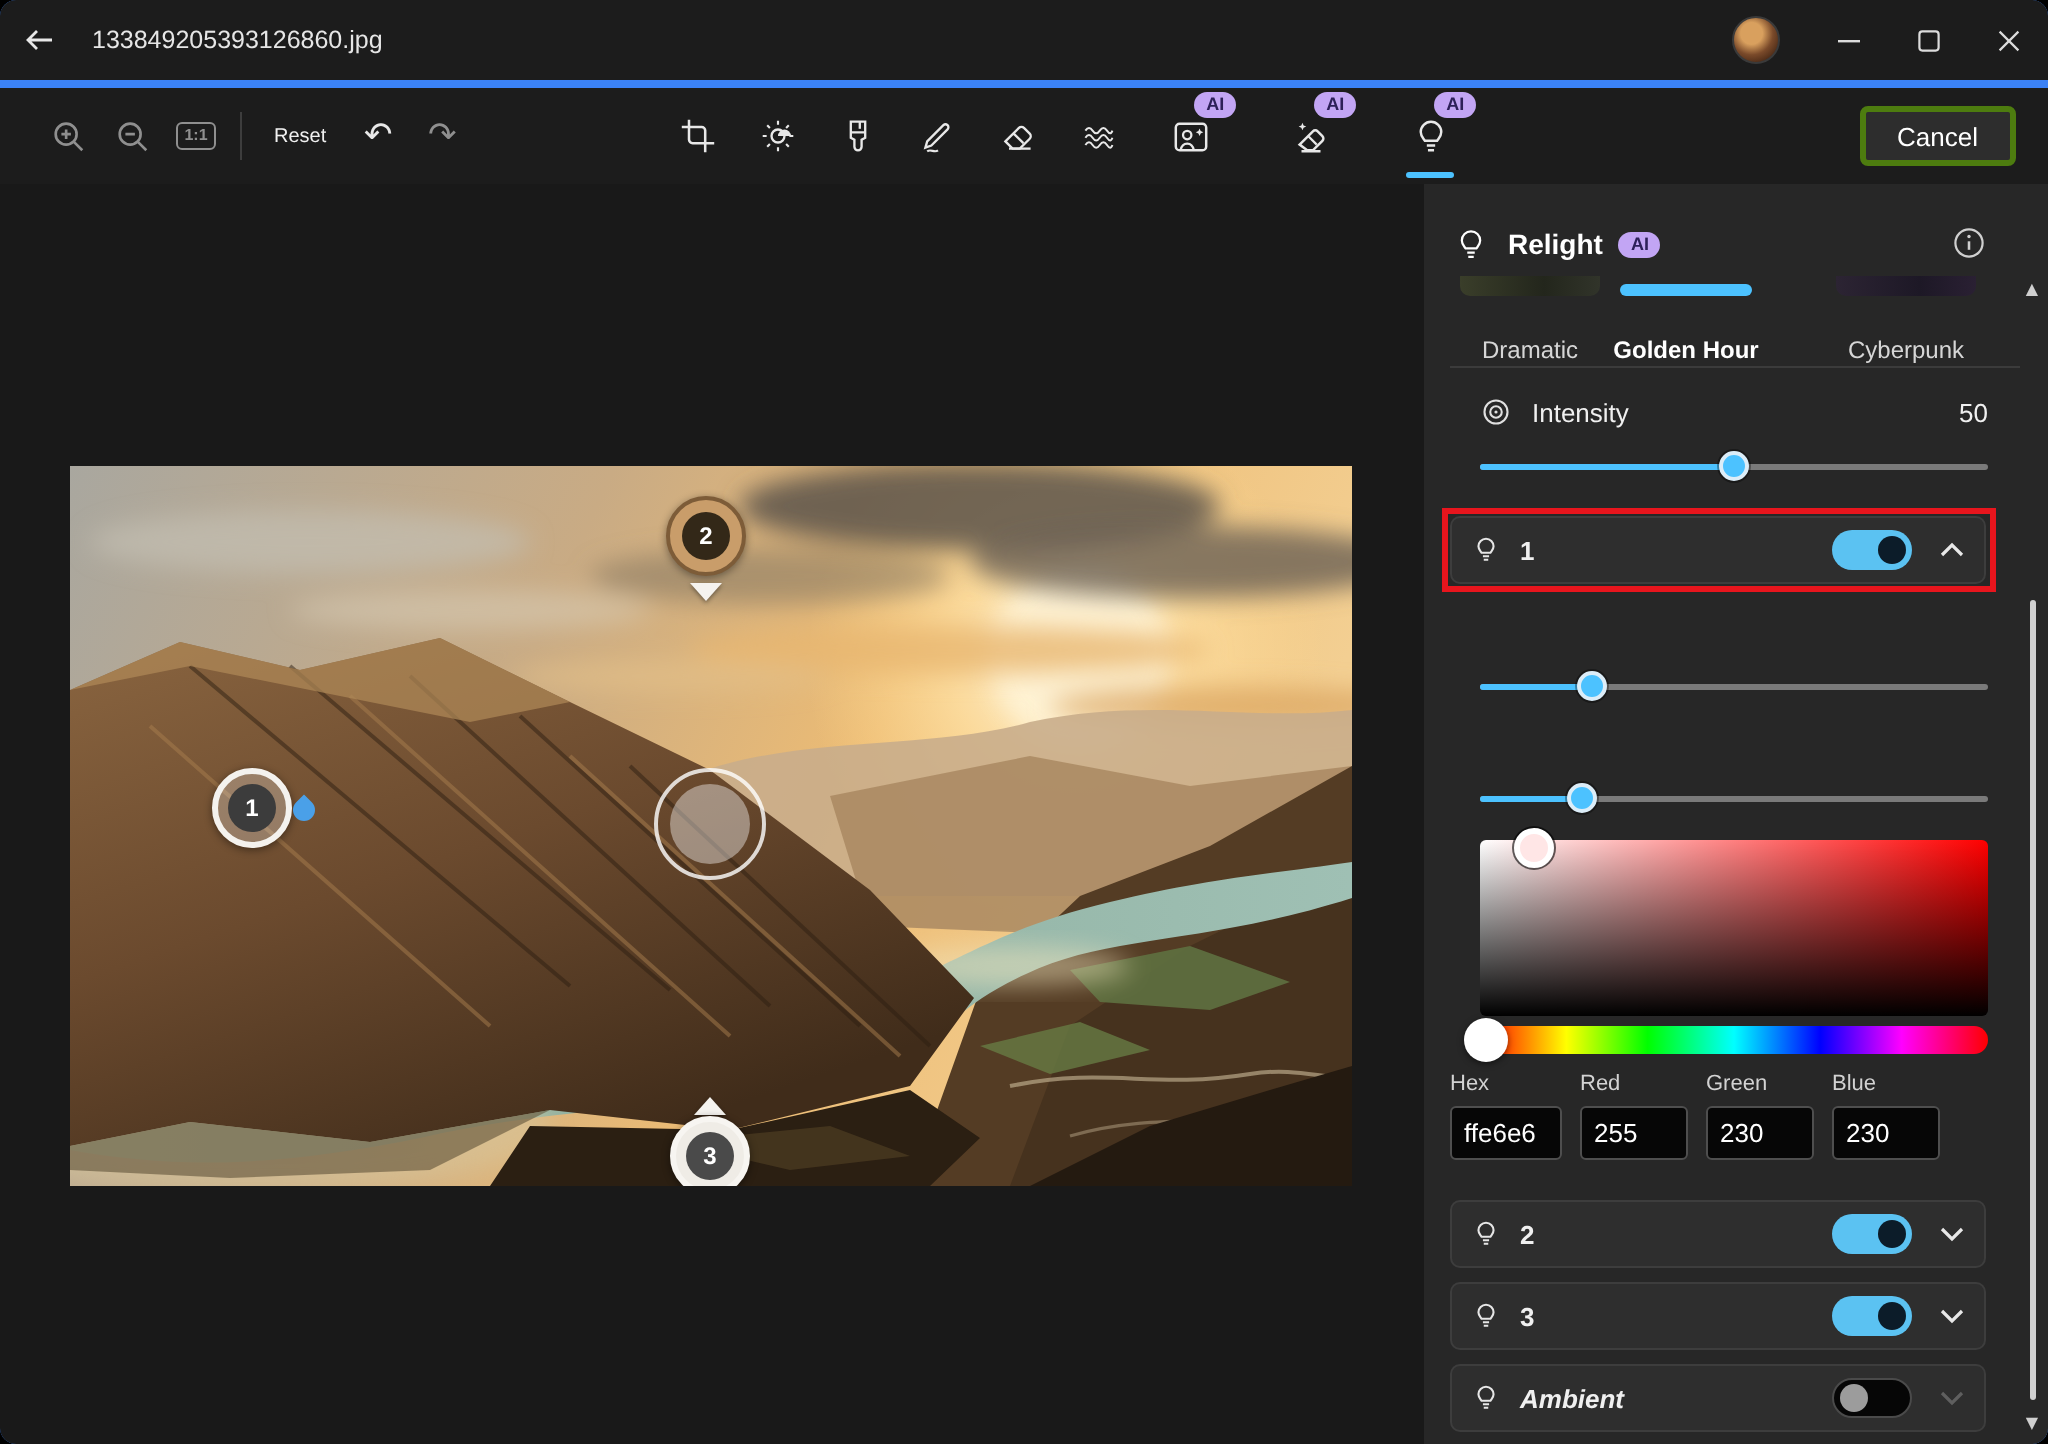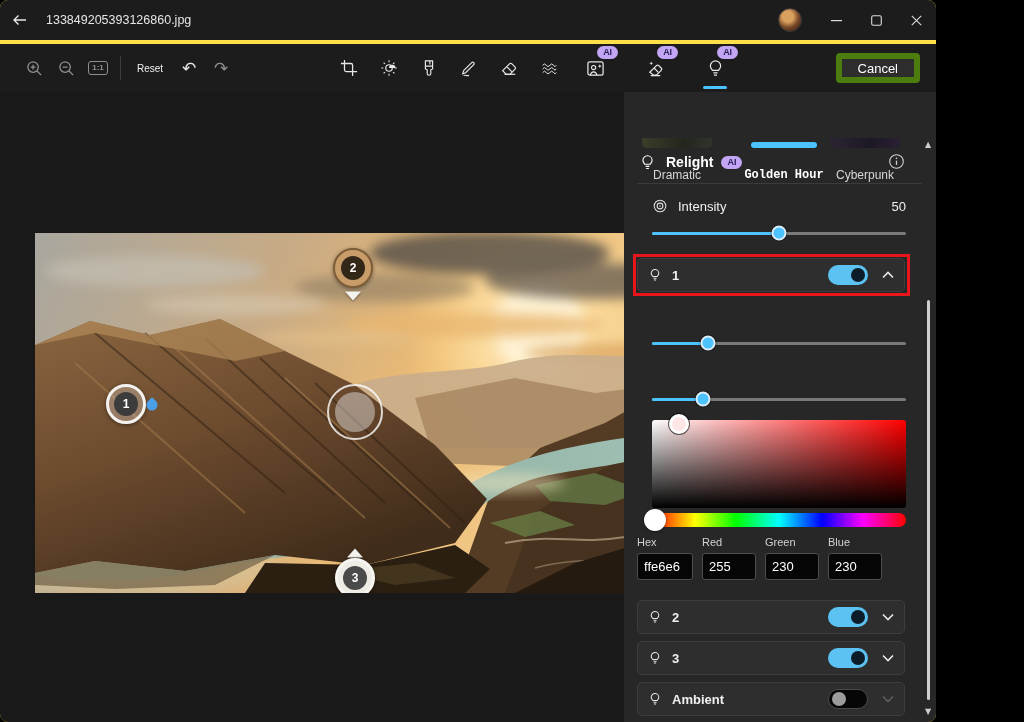--- a/index.html
+++ b/index.html
@@ -1,18 +1,18 @@
 <!DOCTYPE html>
 <html><head>
 <meta charset="utf-8">
 <style>
   * { margin:0; padding:0; box-sizing:border-box; }
   html,body { width:1024px; height:722px; background:#000; overflow:hidden;
     font-family:"Liberation Sans","DejaVu Sans",sans-serif; }
-  .window { position:relative; width:936px; height:722px; background:#fde047;
+  .window { position:relative; width:1024px; height:722px; background:#3b82f6;
     border-radius:8px; overflow:hidden; color:#e8e8e8; }
 
   
   .titlebar { position:absolute; top:0; left:0; right:0; height:40px;
     display:flex; align-items:center; background:#1c1c1c; }
   .back-btn { width:40px; height:40px; display:flex; align-items:center; justify-content:center;
     color:#e8e8e8; font-size:16px; cursor:pointer; }
   .file-title { font-size:12.5px; color:#e6e6e6; margin-left:6px; }
   .tb-spacer { flex:1; }
   .avatar { width:24px; height:24px; border-radius:50%; margin-right:14px;
@@ -35,21 +35,21 @@
     padding:2px 3px; line-height:1; }
   .undo-glyph { font-family:"DejaVu Sans",sans-serif; font-size:17px; line-height:1; }
   .ai-badge { position:absolute; top:-6px; left:18px; background:#c2a5f4; color:#2d2059;
     font-size:9px; font-weight:bold; padding:2px 6px; border-radius:8px; line-height:1; }
   .panel .ai-badge { position:static; margin-left:8px; }
   .tab-underline { position:absolute; bottom:-5px; left:4px; width:24px; height:3px;
     border-radius:2px; background:#4cc2ff; }
   .save-btn { height:30px; padding:0 12px; border-radius:4px; background:#8ec9f0; color:#10344e;
     font-size:13px; font-weight:bold; display:flex; align-items:center; gap:10px; cursor:pointer; }
   .cancel-btn { height:30px; padding:0 16px; border-radius:4px; background:#2d2d2d;
-    border:6px solid #4d7c0f; color:#ffffff; font-size:13px; display:flex; align-items:center;
+    border:3px solid #4d7c0f; color:#ffffff; font-size:13px; display:flex; align-items:center;
     margin:0 16px 0 10px; cursor:pointer; }
 
   
   .content { position:absolute; top:92px; left:0; right:0; bottom:0; }
   .canvas-area { position:absolute; top:0; left:0; width:712px; height:630px; background:#191919; }
   .photo { position:absolute; left:35px; top:141px; width:641px; height:360px; overflow:hidden; }
   .photo svg { display:block; }
 
   
   .marker { position:absolute; width:40px; height:40px; border-radius:50%;
@@ -74,21 +74,21 @@
     border:2px solid rgba(255,255,255,.8); transform:translate(-50%,-50%);
     display:flex; align-items:center; justify-content:center; cursor:pointer; }
   .drag-circle .fill { width:40px; height:40px; border-radius:50%; background:rgba(255,255,255,.4); }
   .blue-drop { position:absolute; width:11px; height:11px; background:#4aa0e8;
     border-radius:0 50% 50% 50%; transform:translate(-50%,-50%) rotate(45deg); cursor:pointer; }
 
   
   .panel { position:absolute; top:0; right:0; width:312px; height:630px; background:#272727;
     font-size:13px; }
   .panel-header { position:absolute; top:16px; left:15px; right:15px; height:28px;
-    display:flex; align-items:center; color:#fff;margin-top:40px; }
+    display:flex; align-items:center; color:#fff; }
   .panel-title { font-size:14px; font-weight:bold; margin-left:10px; }
   .info-btn { position:absolute; right:12px; top:0; width:26px; height:26px; color:#cfcfcf;
     display:flex; align-items:center; justify-content:center; cursor:pointer; }
 
   .presets { position:absolute; top:46px; left:0; right:12px; height:44px; }
   .preset { position:absolute; width:86px; text-align:center; cursor:pointer; }
   .preset .thumb-sliver { height:10px; margin:0 8px; border-radius:0 0 5px 5px; }
   .preset-label { font-size:12px; color:#d6d6d6; margin-top:20px; }
   .preset.selected .preset-label { color:#fff; font-weight:bold; }
   .preset.selected .thumb-sliver { background:#4cc2ff; height:6px; margin:4px 10px 0; border-radius:4px; }
@@ -411,21 +411,21 @@
             <circle cx="10" cy="6.2" r="1" fill="currentColor"></circle>
           </svg>
         </div>
       </div>
 
       <div class="presets">
         <div class="preset" style="left:10px;">
           <div class="thumb-sliver" style="background:linear-gradient(90deg,#3a3e2a,#23261c 60%,#31342a);"></div>
           <div class="preset-label">Dramatic</div>
         </div>
-        <div class="preset selected" style="left:117px;font-family:Liberation Mono, monospace;">
+        <div class="preset selected" style="left:88px;">
           <div class="thumb-sliver"></div>
           <div class="preset-label">Golden Hour</div>
         </div>
         <div class="preset" style="left:198px;">
           <div class="thumb-sliver" style="background:linear-gradient(90deg,#2c2433,#1d1826 60%,#2a2033);"></div>
           <div class="preset-label">Cyberpunk</div>
         </div>
       </div>
       <div class="panel-divider"></div>
 
@@ -532,21 +532,21 @@
         <div class="toggle on">
             <div class="knob"></div>
           </div>
         <span class="chev">
           <svg width="12" height="8" viewBox="0 0 12 8">
               <path d="M1 1.5 L6 6.5 L11 1.5" fill="none" stroke="currentColor" stroke-width="1.6"></path>
             </svg>
         </span>
       </div>
 
-      <div class="light-card" style="top:590px;">
+      <div class="light-card" style="top:590px;font-style:italic;">
         <span class="bulb">
           <svg width="14" height="14" viewBox="0 0 20 20">
             <path d="M10 2 a5.4 5.4 0 0 1 5.4 5.4 c0 2.2-1.3 3.2-2.2 4.6 H6.8 C5.9 10.6 4.6 9.6 4.6 7.4 A5.4 5.4 0 0 1 10 2 z" fill="none" stroke="currentColor" stroke-width="1.5"></path>
             <path d="M7.8 14.5h4.4 M8.4 17h3.2" stroke="currentColor" stroke-width="1.5"></path>
           </svg>
         </span>
         <span class="light-label">Ambient</span>
         <div class="toggle off">
             <div class="knob"></div>
           </div>

